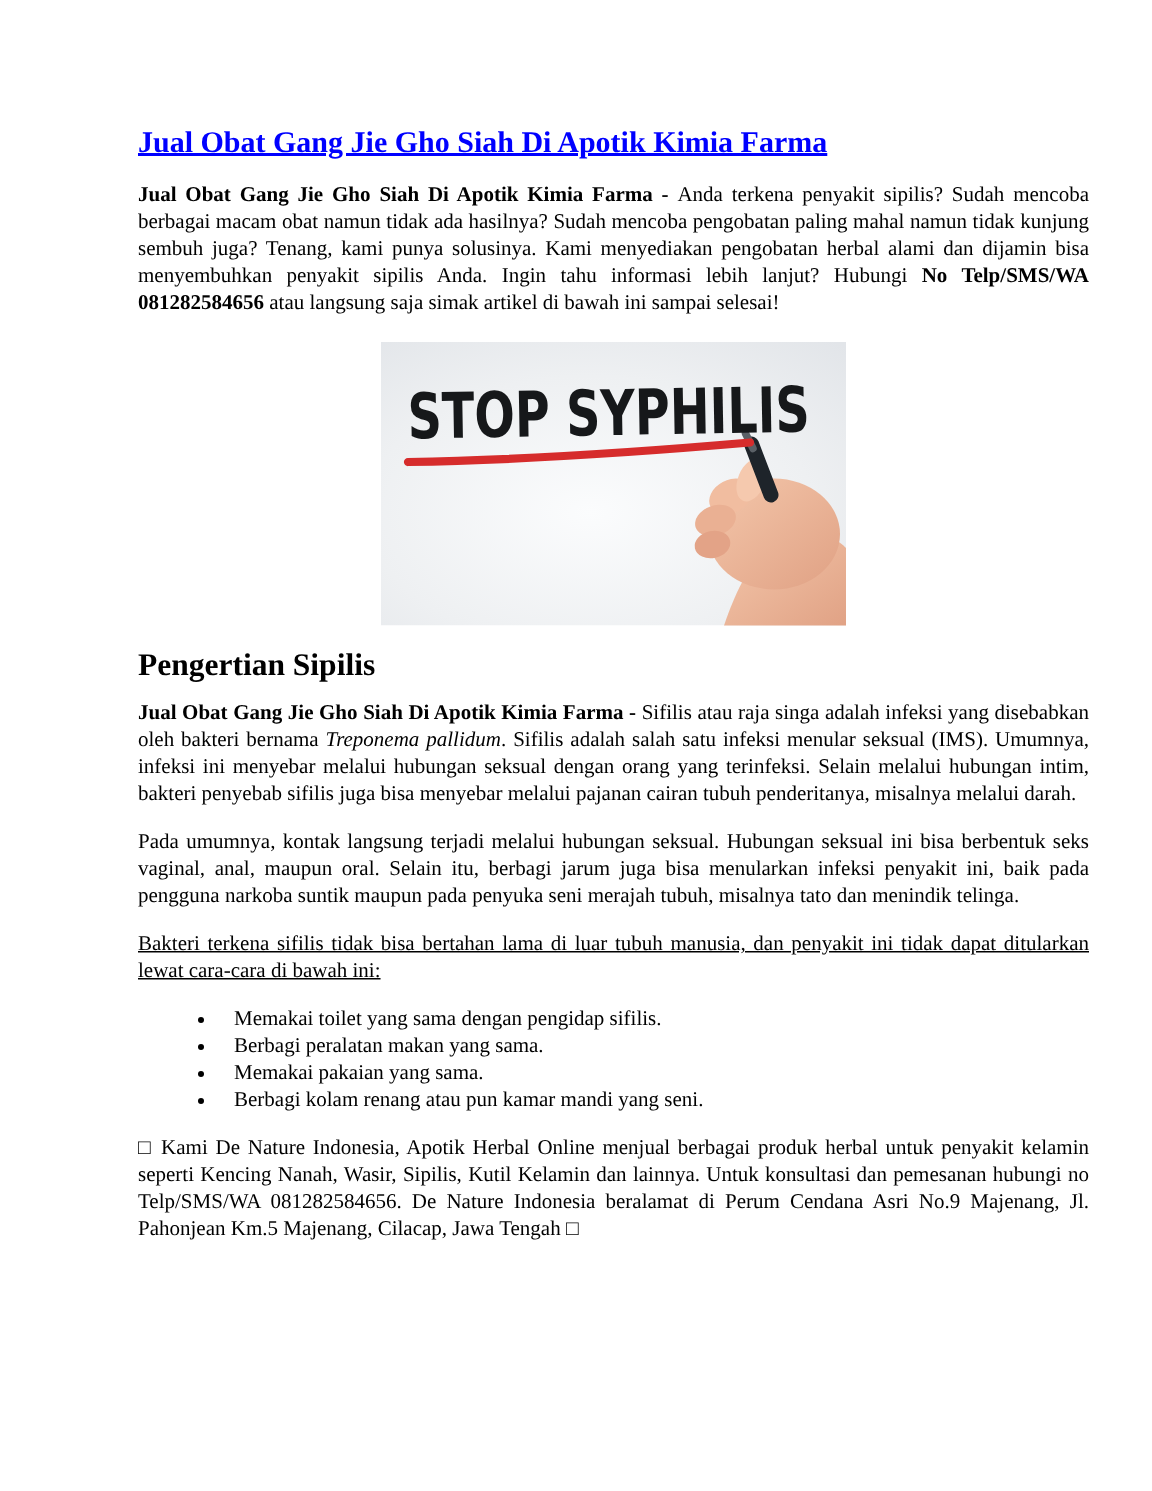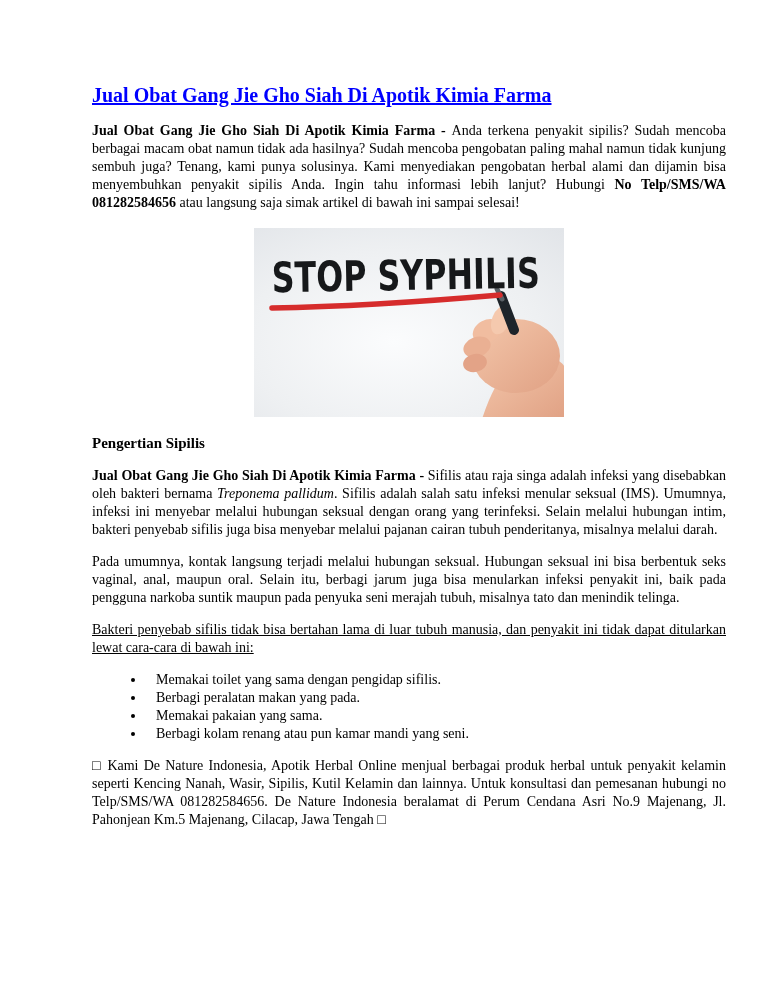--- a/index.html
+++ b/index.html
@@ -27,21 +27,21 @@
     text-decoration: underline;
     cursor: pointer;
   }
   p.para {
     font-size: 14px;
     line-height: 18px;
     text-align: justify;
     margin: 14px 0 0 0;
   }
   h2.subhead {
-    font-size: 15px;
+    font-size: 21px;
     line-height: 20px;
     font-weight: bold;
     margin: 16px 0 0 0;
   }
   .lead-bold { font-weight: bold; }
   .latin-italic { font-style: italic; }
   .underlined { text-decoration: underline; }
   .bold-para { font-weight: normal; }
   figure.stop-figure {
     width: 310px;
@@ -104,24 +104,24 @@
       <path d="M18 80 C 80 79 165 74 246 67" fill="none" stroke-width="5.5" stroke-linecap="round" stroke="#d62c2c"></path>
     </svg>
   </figure>
 
   <h2 class="subhead">Pengertian Sipilis</h2>
 
   <p class="para"><span class="lead-bold">Jual Obat Gang Jie Gho Siah Di Apotik Kimia Farma - </span><span>Sifilis atau raja singa adalah infeksi yang disebabkan oleh bakteri bernama </span><span class="latin-italic">Treponema pallidum</span><span>. Sifilis adalah salah satu infeksi menular seksual (IMS). Umumnya, infeksi ini menyebar melalui hubungan seksual dengan orang yang terinfeksi. Selain melalui hubungan intim, bakteri penyebab sifilis juga bisa menyebar melalui pajanan cairan tubuh penderitanya, misalnya melalui darah.</span></p>
 
   <p class="para">Pada umumnya, kontak langsung terjadi melalui hubungan seksual. Hubungan seksual ini bisa berbentuk seks vaginal, anal, maupun oral. Selain itu, berbagi jarum juga bisa menularkan infeksi penyakit ini, baik pada pengguna narkoba suntik maupun pada penyuka seni merajah tubuh, misalnya tato dan menindik telinga.</p>
 
-  <p class="para underlined">Bakteri penyebab sifilis tidak bisa bertahan lama di luar tubuh manusia, dan penyakit ini tidak dapat ditularkan lewat cara-cara di bawah ini:</p>
+  <p class="para underlined">Bakteri terkena sifilis tidak bisa bertahan lama di luar tubuh manusia, dan penyakit ini tidak dapat ditularkan lewat cara-cara di bawah ini:</p>
 
   <ul class="no-transmit-list">
     <li>Memakai toilet yang sama dengan pengidap sifilis.</li>
-    <li>Berbagi peralatan makan yang pada.</li>
+    <li>Berbagi peralatan makan yang sama.</li>
     <li>Memakai pakaian yang sama.</li>
     <li>Berbagi kolam renang atau pun kamar mandi yang seni.</li>
   </ul>
 
   <p class="para bold-para">□ Kami De Nature Indonesia, Apotik Herbal Online menjual berbagai produk herbal untuk penyakit kelamin seperti Kencing Nanah, Wasir, Sipilis, Kutil Kelamin dan lainnya. Untuk konsultasi dan pemesanan hubungi no Telp/SMS/WA 081282584656. De Nature Indonesia beralamat di Perum Cendana Asri No.9 Majenang, Jl. Pahonjean Km.5 Majenang, Cilacap, Jawa Tengah □</p>
 
 </div>
 
 </body></html>

